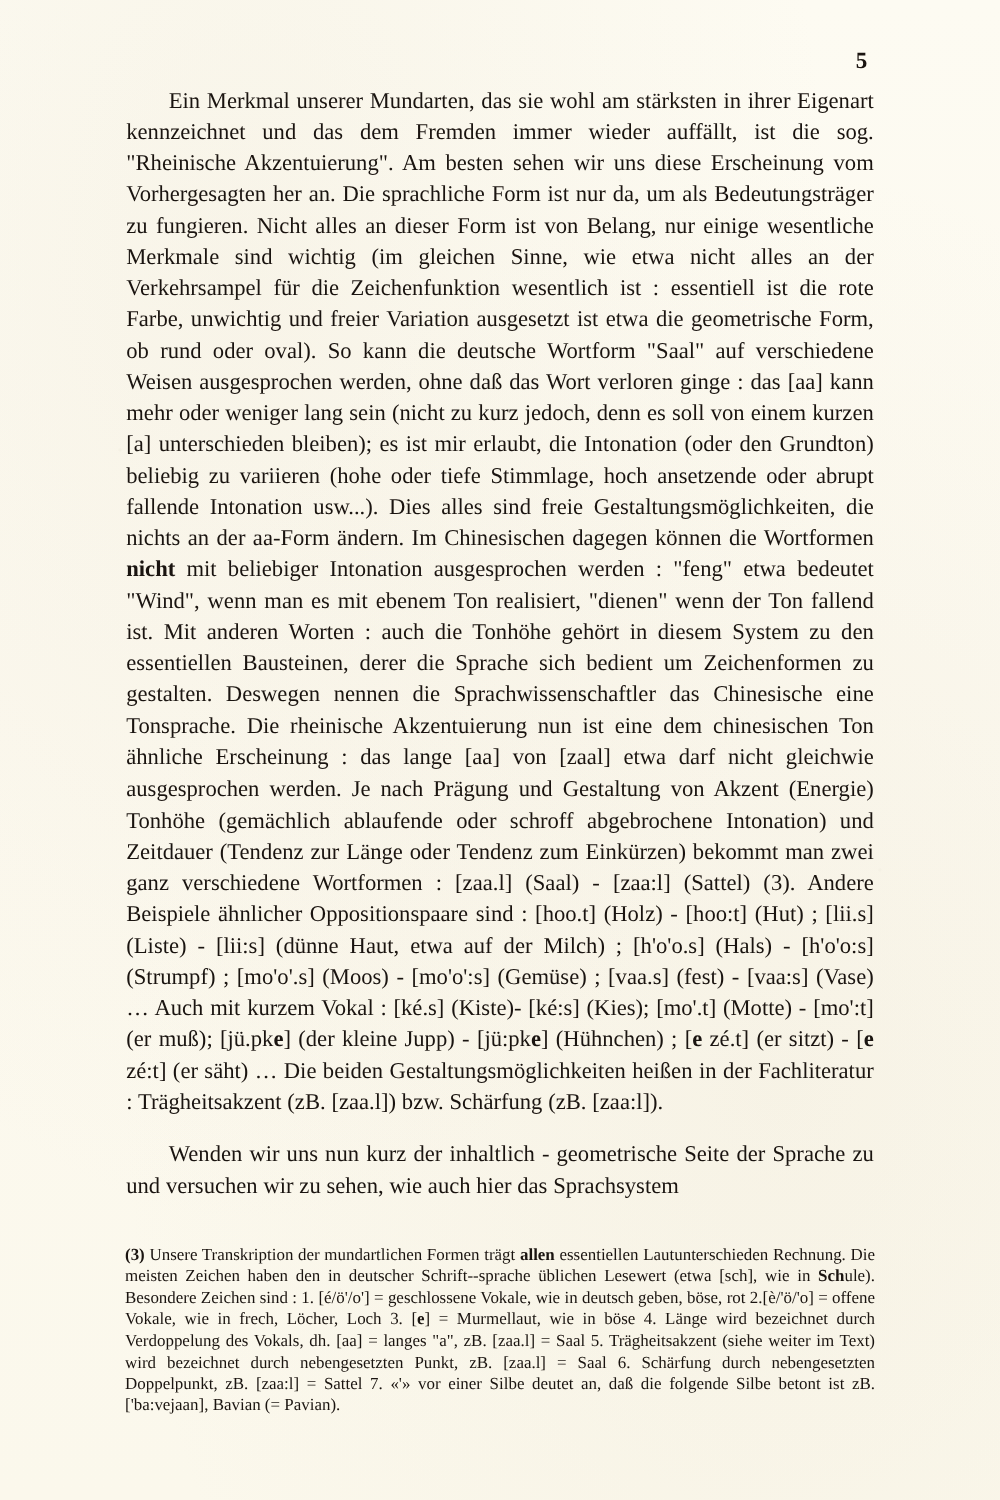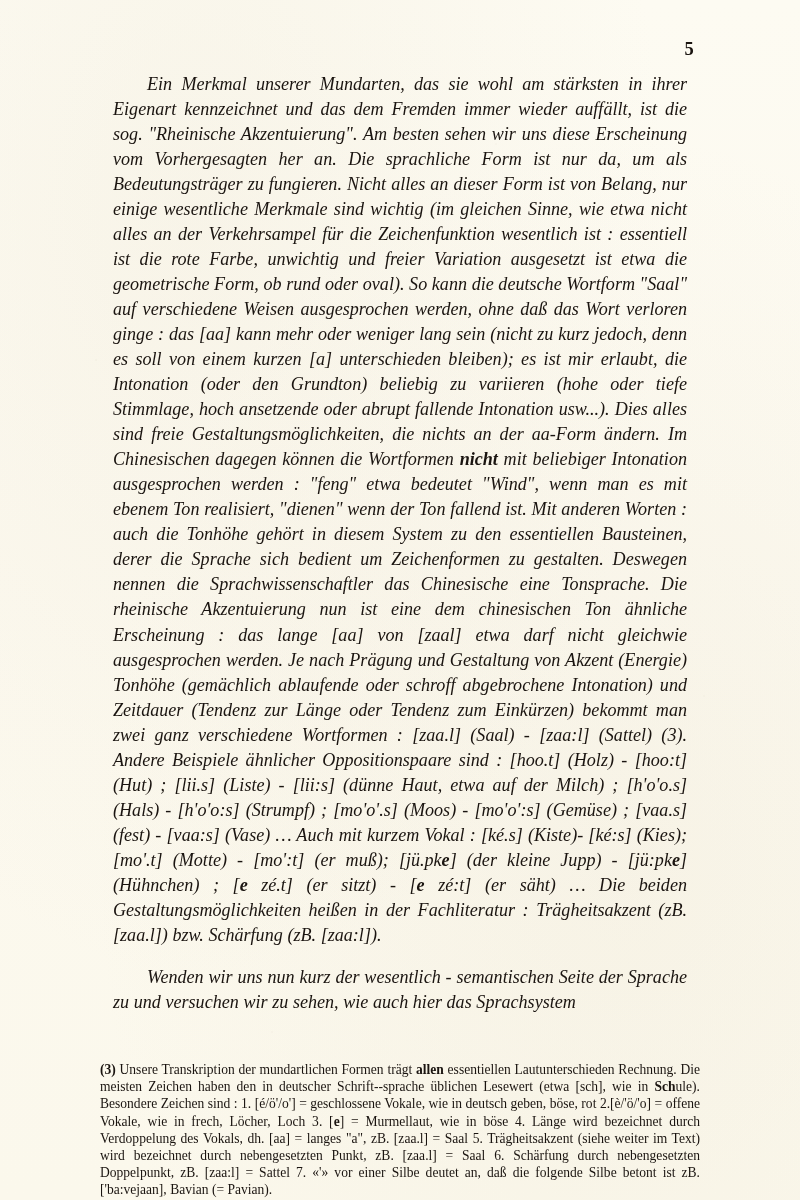--- a/index.html
+++ b/index.html
@@ -31,28 +31,27 @@
   }
   .folio {
     text-align: right;
     font-size: 18.5px;
     font-weight: 700;
     line-height: 1;
     margin: 0 6px 9px 0;
     letter-spacing: 0.2px;
   }
   p.body-par {
-    margin: 13px;
+    margin: 1px;
     font-size: 18.1px;
     line-height: 25.05px;
     text-align: justify;
     text-justify: inter-word;
     word-spacing: 0.1px;
     hyphens: manual;
-    font-style: italic;
   }
   p.body-par + p.body-par {
     margin-top: 17px;
   }
   p.body-par .ind {
     display: inline-block;
     width: 34px;
   }
   .rule-gap {
     height: 9px;
@@ -82,21 +81,21 @@
 <body style="background-color: rgb(253, 251, 241); color: rgb(26, 20, 16);">
 
 <div class="page">
 
   <div class="content">
 
     <div class="folio">5</div>
 
     <p class="body-par"><span class="ind"></span><span>Ein Merkmal unserer Mundarten, das sie wohl am stärksten in ihrer Eigenart kennzeichnet und das dem Fremden immer wieder auffällt, ist die sog. "Rheinische Akzentuierung". Am besten sehen wir uns diese Erscheinung vom Vorhergesagten her an. Die sprachliche Form ist nur da, um als Bedeutungsträger zu fungieren. Nicht alles an dieser Form ist von Belang, nur einige wesentliche Merkmale sind wichtig (im gleichen Sinne, wie etwa nicht alles an der Verkehrsampel für die Zeichenfunktion wesentlich ist : essentiell ist die rote Farbe, unwichtig und freier Variation ausgesetzt ist etwa die geometrische Form, ob rund oder oval). So kann die deutsche Wortform "Saal" auf verschiedene Weisen ausgesprochen werden, ohne daß das Wort verloren ginge : das [aa] kann mehr oder weniger lang sein (nicht zu kurz jedoch, denn es soll von einem kurzen [a] unterschieden bleiben); es ist mir erlaubt, die Intonation (oder den Grundton) beliebig zu variieren (hohe oder tiefe Stimmlage, hoch ansetzende oder abrupt fallende Intonation usw...). Dies alles sind freie Gestaltungsmöglichkeiten, die nichts an der aa-Form ändern. Im Chinesischen dagegen können die Wortformen </span><b>nicht</b><span> mit beliebiger Intonation ausgesprochen werden : "feng" etwa bedeutet "Wind", wenn man es mit ebenem Ton realisiert, "dienen" wenn der Ton fallend ist. Mit anderen Worten : auch die Tonhöhe gehört in diesem System zu den essentiellen Bausteinen, derer die Sprache sich bedient um Zeichenformen zu gestalten. Deswegen nennen die Sprachwissenschaftler das Chinesische eine Tonsprache. Die rheinische Akzentuierung nun ist eine dem chinesischen Ton ähnliche Erscheinung : das lange [aa] von [zaal] etwa darf nicht gleichwie ausgesprochen werden. Je nach Prägung und Gestaltung von Akzent (Energie) Tonhöhe (gemächlich ablaufende  oder schroff abgebrochene Intonation) und Zeitdauer (Tendenz zur Länge oder Tendenz zum Einkürzen) bekommt man zwei ganz verschiedene Wortformen : [zaa.l] (Saal) - [zaa:l] (Sattel) (3). Andere Beispiele ähnlicher Oppositionspaare sind : [hoo.t] (Holz) - [hoo:t] (Hut) ; [lii.s] (Liste) - [lii:s] (dünne Haut, etwa auf der Milch) ; [h'o'o.s] (Hals) - [h'o'o:s] (Strumpf) ; [mo'o'.s] (Moos) - [mo'o':s] (Gemüse) ; [vaa.s] (fest) - [vaa:s] (Vase) … Auch mit kurzem Vokal : [ké.s] (Kiste)- [ké:s] (Kies); [mo'.t] (Motte) - [mo':t] (er muß); [jü.pk</span><b>e</b><span>] (der kleine Jupp) - [jü:pk</span><b>e</b><span>] (Hühnchen) ; [</span><b>e</b><span> zé.t] (er sitzt) - [</span><b>e</b><span> zé:t] (er säht) … Die beiden Gestaltungsmöglichkeiten heißen in der Fachliteratur : Trägheitsakzent (zB. [zaa.l]) bzw. Schärfung (zB. [zaa:l]).</span></p>
 
-    <p class="body-par"><span class="ind"></span><span>Wenden wir uns nun kurz der wesentlich - semantischen Seite der Sprache zu und versuchen wir zu sehen, wie auch hier das Sprachsystem</span></p>
+    <p class="body-par"><span class="ind"></span><span>Wenden wir uns nun kurz der inhaltlich - geometrische Seite der Sprache zu und versuchen wir zu sehen, wie auch hier das Sprachsystem</span></p>
 
     <div class="rule-gap"></div>
 
     <p class="footnote"><b>(3)</b><span> Unsere Transkription der mundartlichen Formen trägt </span><b>allen</b><span> essentiellen Lautunterschieden Rechnung. Die meisten Zeichen haben den in deutscher Schrift--sprache üblichen Lesewert (etwa [sch], wie in </span><b>Sch</b><span>ule). Besondere Zeichen sind : 1. [é/ö'/o'] = geschlossene Vokale, wie in deutsch geben, böse, rot   2.[è/'ö/'o] = offene Vokale, wie in frech, Löcher, Loch   3. [</span><b>e</b><span>] = Murmellaut, wie in böse   4. Länge wird bezeichnet durch Verdoppelung des Vokals, dh. [aa] = langes "a", zB. [zaa.l] = Saal   5. Trägheitsakzent (siehe weiter im Text) wird bezeichnet durch nebengesetzten Punkt, zB. [zaa.l] = Saal   6. Schärfung durch nebengesetzten Doppelpunkt, zB. [zaa:l] = Sattel   7. «'» vor einer Silbe deutet an, daß die folgende Silbe betont ist zB. ['ba:vejaan], Bavian (= Pavian).</span></p>
 
   </div>
 
   <div class="grain"></div>
 
 </div>

